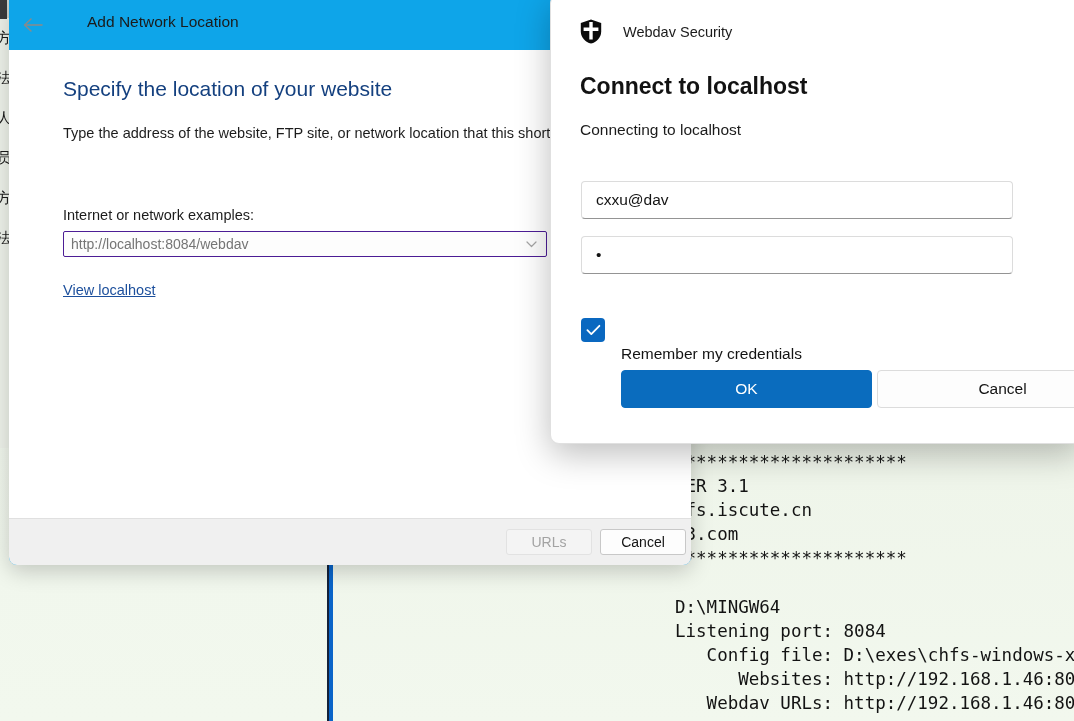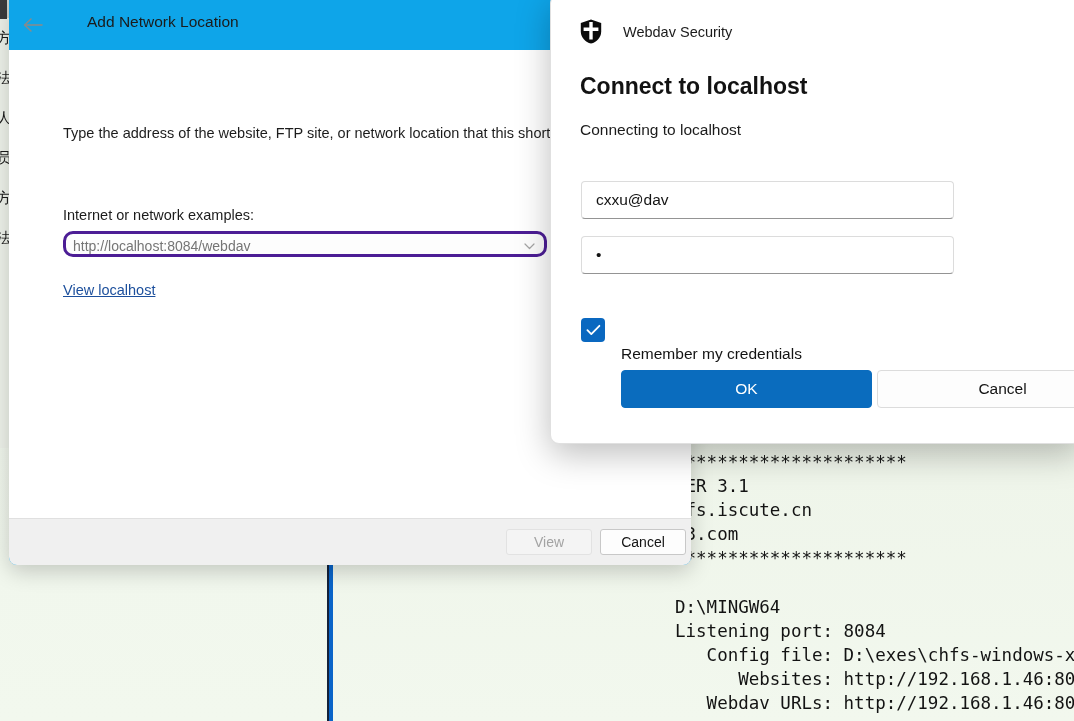--- a/index.html
+++ b/index.html
@@ -203,22 +203,22 @@
     font-size: 14.5px;
     color: #1c1c1c;
   }
   #address-combo {
     position: absolute;
     left: 54px;
     top: 181px;
     width: 484px;
     height: 26px;
     background: #fdfdfd;
-    border: 3px solid #4c1d95;
-    border-radius: 10px;
+    border: 1px solid #4c1d95;
+    border-radius: 2px;
     box-sizing: border-box;
   }
   #address-input {
     position: absolute;
     left: 7px;
     top: 0;
     right: 26px;
     height: 24px;
     line-height: 24px;
     font-family: "Liberation Sans", sans-serif;
@@ -320,21 +320,21 @@
   #cred-subtitle {
     position: absolute;
     left: 29px;
     top: 126px;
     font-size: 15.5px;
     color: #1b1b1b;
   }
   .cred-field {
     position: absolute;
     left: 30px;
-    width: 373px;
+    width: 432px;
     height: 38px;
     background: #ffffff;
     border: 1px solid #dcdcdc;
     border-bottom: 1px solid #949494;
     border-radius: 4px;
     box-sizing: border-box;
   }
   #cred-username-field { top: 186px; }
   #cred-password-field { top: 241px; }
   .cred-field input {
@@ -437,39 +437,40 @@
     <div id="back-button">
       <svg width="22" height="16" viewBox="0 0 22 16" fill="none" aria-hidden="true">
         <path d="M9 2 L2.6 8 L9 14" stroke="#8a8a8a" stroke-width="1.5" fill="none" stroke-linecap="round" stroke-linejoin="round"></path>
         <path d="M2.8 8 H20" stroke="#8a8a8a" stroke-width="1.5" stroke-linecap="round"></path>
       </svg>
     </div>
     <div id="wizard-title">Add Network Location</div>
   </div>
 
   <div id="wizard-body">
+    <div id="page-heading">Specify the location of your website</div>
 
     <div id="page-description">Type the address of the website, FTP site, or network location that this short</div>
 
     <div id="address-label">Internet or network examples:</div>
 
     <div id="address-combo">
       <input id="address-input" type="text" readonly="" placeholder="http://localhost:8084/webdav" style="">
       <div id="address-dropdown-icon">
         <svg width="11" height="7" viewBox="0 0 11 7" fill="none" aria-hidden="true">
           <path d="M1 1 L5.5 5.5 L10 1" stroke="#a5a5a5" stroke-width="1.2" fill="none" stroke-linecap="round" stroke-linejoin="round"></path>
         </svg>
       </div>
     </div>
 
     <div id="view-examples">View localhost</div>
   </div>
 
   <div id="wizard-footer">
-    <div class="wiz-btn" id="btn-next">View</div>
+    <div class="wiz-btn" id="btn-next">URLs</div>
     <div class="wiz-btn" id="btn-cancel">Cancel</div>
   </div>
 </div>
 
 <div id="cred-dialog">
 
   <div id="cred-brand">
     <svg id="cred-shield" width="22" height="25" viewBox="0 0 22 25" aria-hidden="true">
       <path d="M11 0.6 L21.2 4.1 V12.4 C21.2 18.6 16.6 22.8 11 24.6
                C5.4 22.8 0.8 18.6 0.8 12.4 V4.1 Z" fill="#0b0b0b"></path>

